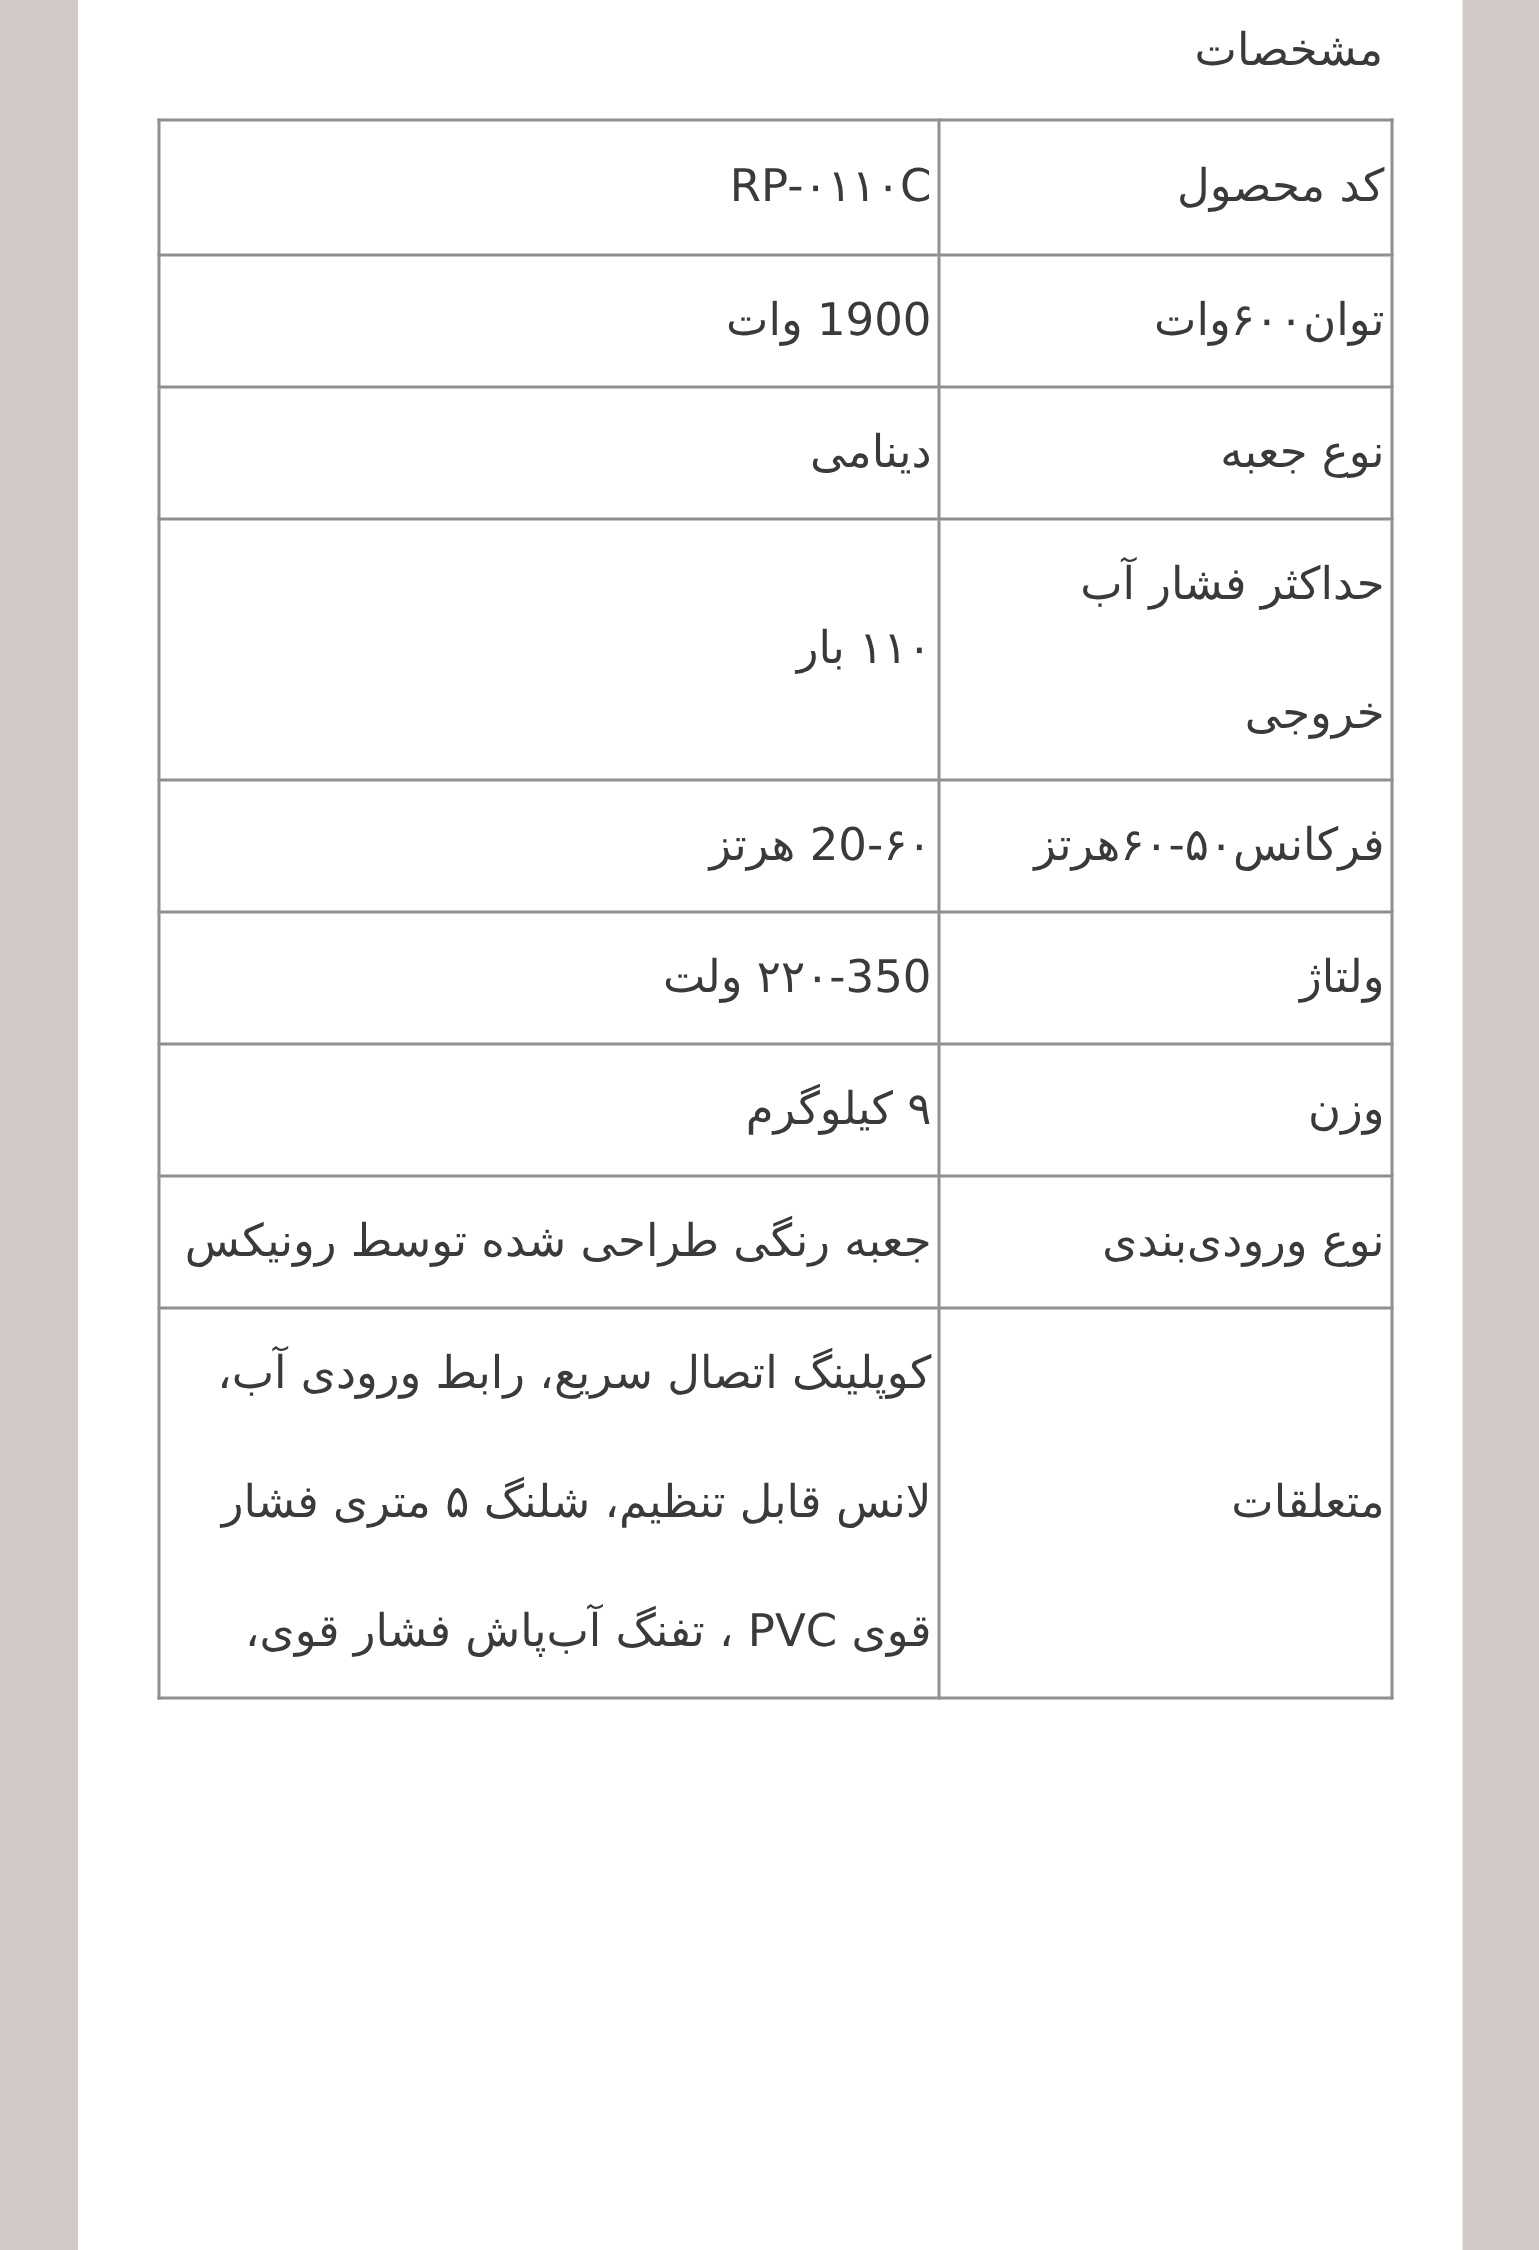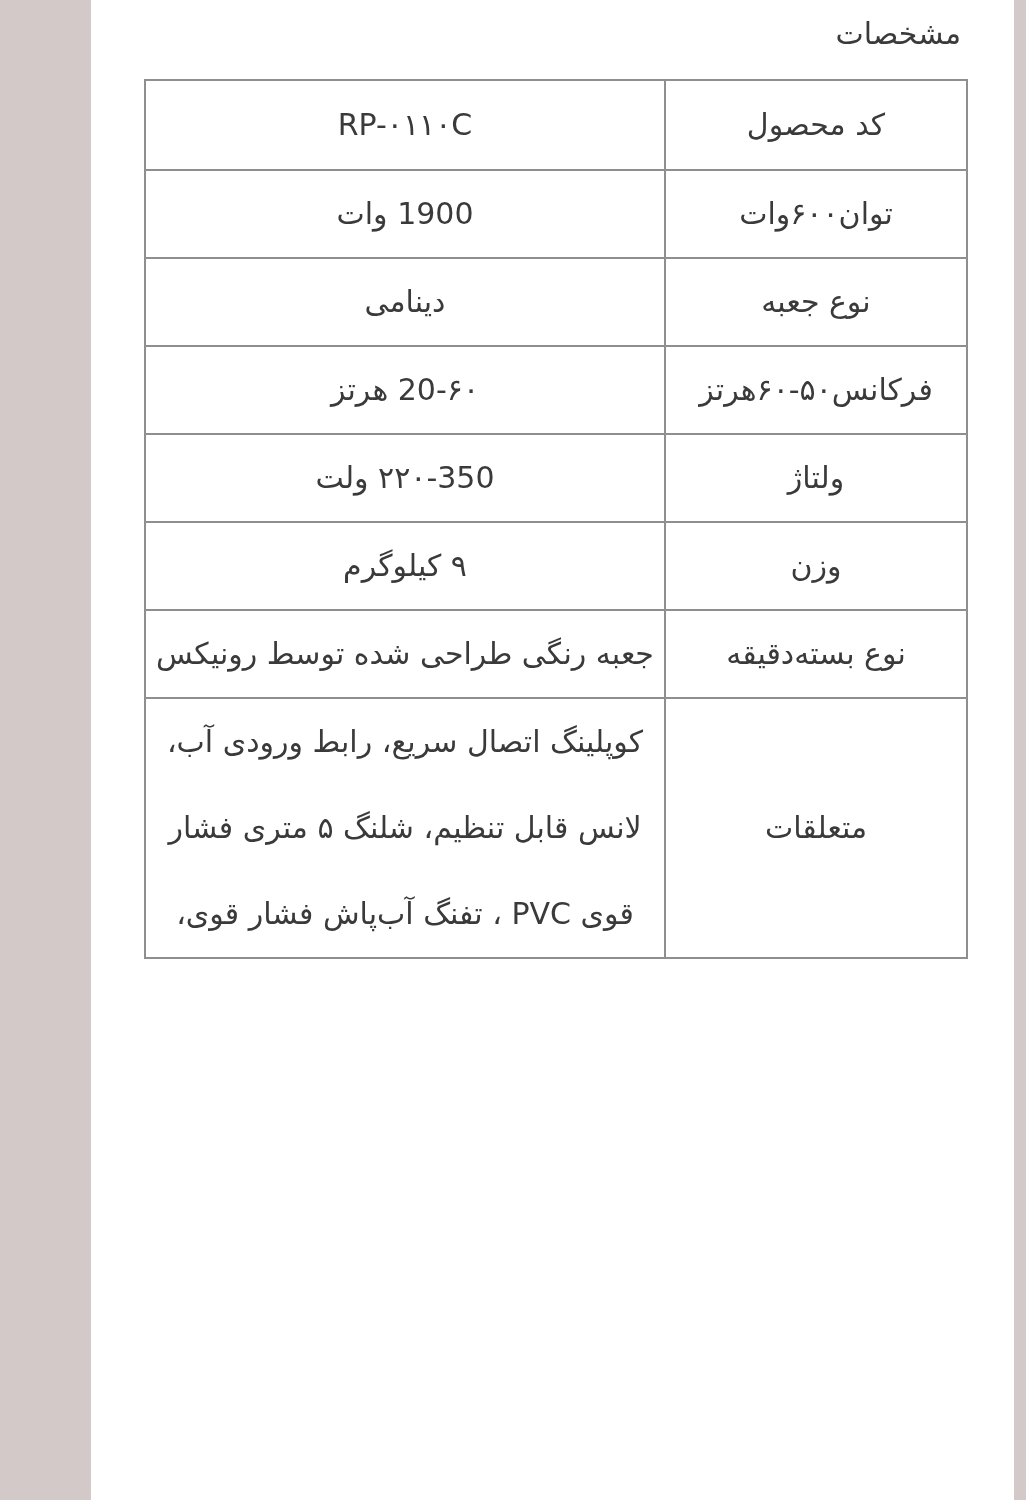--- a/index.html
+++ b/index.html
@@ -15,21 +15,20 @@
       font-family: "DejaVu Sans", sans-serif;
       color: #3a3a3a;
     }
     .page {
       position: absolute;
       left: 52px;
       top: 0;
       width: 923px;
       height: 1500px;
       background: #ffffff;
-      margin-left: 39px;
     }
     .title {
       position: absolute;
       right: 53px;
       top: 12px;
       font-size: 30px;
       direction: rtl;
       color: #3a3a3a;
       line-height: 44px;
     }
@@ -41,21 +40,21 @@
       border-collapse: collapse;
       direction: rtl;
       table-layout: fixed;
     }
     table.specs td {
       border: 2px solid #8f8f8f;
       padding: 0 4px 0 4px;
       font-size: 30px;
       line-height: 86px;
       vertical-align: middle;
-      text-align: center;
+      text-align: right;
       color: #3a3a3a;
       word-wrap: break-word;
     }
     table.specs td.label { width: 292px; }
     table.specs td.value { width: 510px; }
     table.specs tr.r1 td { height: 88px; }
   </style>
 </head>
 <body>
 
@@ -70,33 +69,37 @@
       </tr>
       <tr>
         <td class="label">توان۶۰۰وات</td>
         <td class="value">1900 وات</td>
       </tr>
       <tr>
         <td class="label">نوع جعبه</td>
         <td class="value">دینامی</td>
       </tr>
       <tr>
+        <td class="label">حداکثر فشار آب خروجی</td>
+        <td class="value">۱۱۰ بار</td>
+      </tr>
+      <tr>
         <td class="label">فرکانس۵۰-۶۰هرتز</td>
         <td class="value">20-۶۰ هرتز</td>
       </tr>
       <tr>
         <td class="label">ولتاژ</td>
         <td class="value">۲۲۰-350 ولت</td>
       </tr>
       <tr>
         <td class="label">وزن</td>
         <td class="value">۹ کیلوگرم</td>
       </tr>
       <tr>
-        <td class="label">نوع بسته‌دقیقه</td>
+        <td class="label">نوع ورودی‌بندی</td>
         <td class="value">جعبه رنگی طراحی شده توسط رونیکس</td>
       </tr>
       <tr>
         <td class="label">متعلقات</td>
         <td class="value">کوپلینگ اتصال سریع، رابط ورودی آب، لانس قابل تنظیم، شلنگ ۵ متری فشار قوی PVC ، تفنگ آب‌پاش فشار قوی،</td>
       </tr>
     </tbody>
   </table>
 </div>
 

